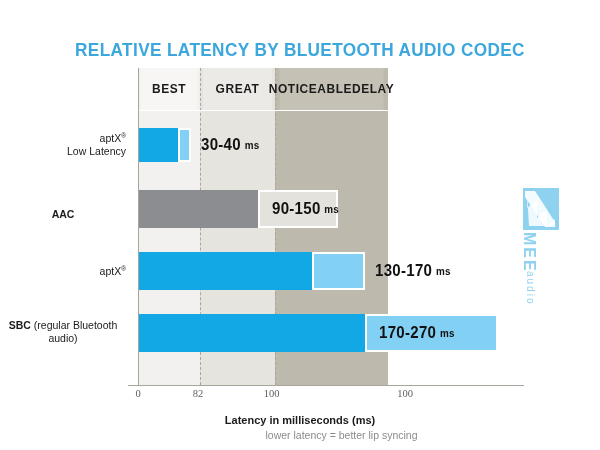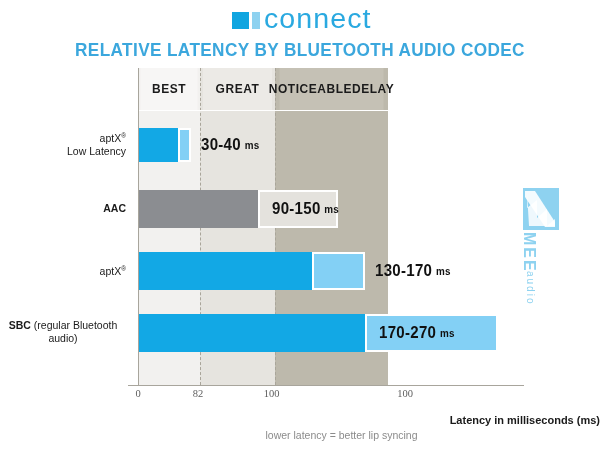--- a/index.html
+++ b/index.html
@@ -107,21 +107,21 @@
   
   .xticks{position:absolute;left:0;top:388px;width:600px;height:16px;}
   .xtick{
     position:absolute;font-size:10.5px;color:#5d5d5d;
     font-family:"Liberation Serif",serif;
     transform:translateX(-50%);
   }
 
   
   .foot1{
-    position:absolute;left:0;top:414px;width:600px;text-align:right;
+    position:absolute;left:0;top:414px;width:600px;text-align:center;
     font-size:11px;font-weight:bold;color:#1a1a1a;
   }
   .foot2{
     position:absolute;left:0;top:429px;width:595px;text-align:center;
     font-size:10.5px;color:#8b8b8b;padding-left:44px;
   }
 
   
   .watermark{
     position:absolute;left:519px;top:188px;width:44px;height:110px;
@@ -138,33 +138,26 @@
     position:absolute;left:6px;top:83px;
     writing-mode:vertical-rl;
     font-size:10px;letter-spacing:2px;color:#8ed2f0;
   }
 </style>
 </head>
 <body>
 
 <div id="root">
 
-  <div class="logo-wrap">
-    <span class="logo-marks">
-      <span class="logo-sq-a"></span>
-      <span class="logo-sq-b"></span>
-    </span>
-    <span class="logo-word">connect</span>
-  </div>
 
   <div class="chart-title">RELATIVE LATENCY BY BLUETOOTH AUDIO CODEC</div>
 
   <div class="ylabels">
     <div class="ylabel" id="yl0" style="top: 63px; width: 126px;"><span>aptX<span class="sup">®</span></span><br><span>Low Latency</span></div>
-    <div class="ylabel" id="yl1" style="top: 134px; width: 126px;"><b>AAC</b></div>
+    <div class="ylabel" id="yl1" style="top: 140px; width: 126px; text-align: center;"><b>AAC</b></div>
     <div class="ylabel" id="yl2" style="top: 196px; width: 126px;"><span>aptX<span class="sup">®</span></span></div>
     <div class="ylabel" id="yl3" style="top: 251px; width: 126px; text-align: center;"><b>SBC</b> <span>(regular Bluetooth audio)</span></div>
   </div>
 
   <div class="plot">
     <div class="bands">
       <div class="band best">
         <div class="band-head">BEST</div>
         <div class="band-head-sep"></div>
       </div>

